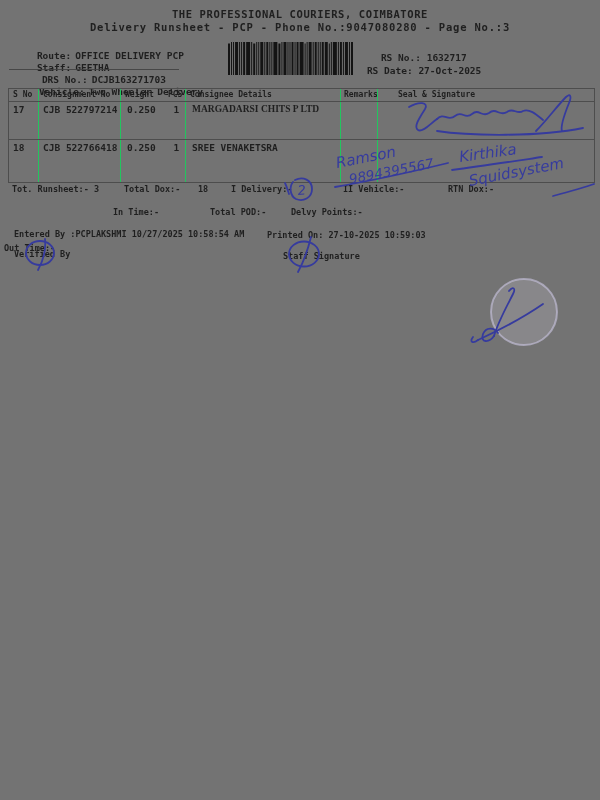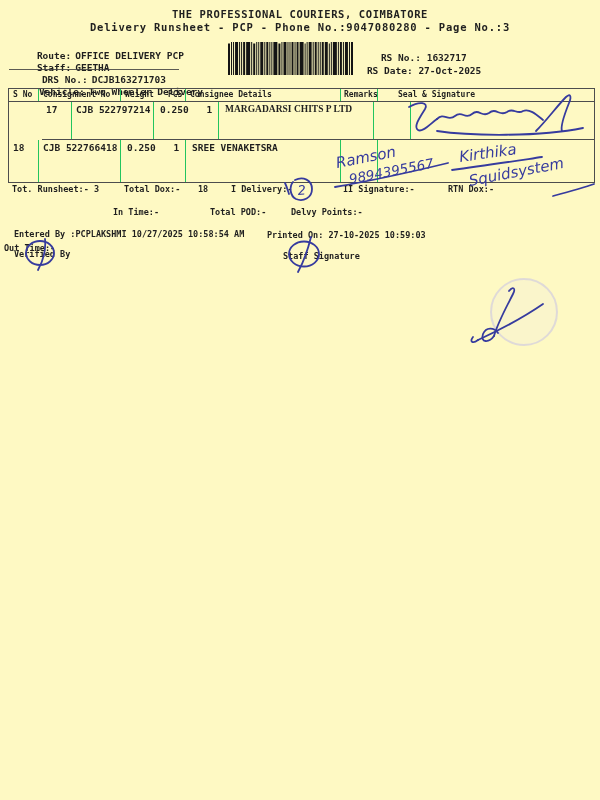--- a/index.html
+++ b/index.html
@@ -1,35 +1,35 @@
 <!DOCTYPE html>
 <html><head>
 <meta charset="utf-8">
 <style>
   html,body{margin:0;padding:0;background:#e8e8e8;}
   .page{
-    position:relative;width:600px;height:800px;background:#fef9c3;
+    position:relative;width:600px;height:800px;background:#737373;
     font-family:"DejaVu Sans Mono",monospace;color:#1f1f1f;font-weight:bold;
     overflow:hidden;margin:0 auto;
   }
   .abs{position:absolute;white-space:pre;}
   .title{top:8px;left:0;width:600px;text-align:center;font-size:10.5px;letter-spacing:.6px;}
   .subtitle{top:21px;left:0;width:600px;text-align:center;font-size:10.5px;letter-spacing:.8px;}
   .kv{font-size:9.5px;}
   .kv .lbl{margin-right:4px;}
   .strike-line{position:absolute;left:9px;top:69px;width:170px;border-top:1px solid #3f3f3f;opacity:.85;}
   .rs{font-size:9.5px;}
   
   .tbl{position:absolute;left:8px;top:88px;width:585px;border:1px solid #4d4d4d;}
   .trow{display:grid;grid-template-columns:30px 82px 65px 155px 37px 1fr;}
   .trow>div{border-right:1px solid #22c55e;padding:2px 0 0 4px;font-size:9.5px;overflow:hidden;white-space:pre;}
   .trow>div:last-child{border-right:none;}
   .thead{height:12px;border-bottom:1px solid #4d4d4d;}
   .thead>div{font-size:8px;padding-top:1px;}
-  .r1{height:37px;border-bottom:1px solid #4d4d4d;margin-left:33px;}
+  .r1{height:37px;border-bottom:1px solid #4d4d4d;}
   .r2{height:42px;}
   .wp{display:flex;}
   .wp .pcs{margin-left:14px;}
   .seal-h{padding-left:20px !important;}
   
   .sm{font-size:8.5px;}
   .ft{font-size:8.5px;}
   .overlay{position:absolute;left:0;top:0;width:600px;height:800px;pointer-events:none;}
   .hw-text{font-family:"DejaVu Sans",sans-serif;font-style:italic;font-weight:normal;}
 </style>
@@ -134,21 +134,21 @@
       <div style="padding-left:6px;">SREE VENAKETSRA</div>
       <div></div>
       <div></div>
     </div>
   </div>
 
   <span class="abs sm" style="left:12px;top:184px;">Tot. Runsheet:- 3</span>
   <span class="abs sm" style="left:124px;top:184px;">Total Dox:-</span>
   <span class="abs sm" style="left:198px;top:184px;">18</span>
   <span class="abs sm" style="left:231px;top:184px;">I Delivery:-</span>
-  <span class="abs sm" style="left:343px;top:184px;">II Signature:-</span>
+  <span class="abs sm" style="left:343px;top:184px;">II Vehicle:-</span>
   <span class="abs sm" style="left:448px;top:184px;">RTN Dox:-</span>
 
   <span class="abs sm" style="left:4px;top:207px;margin-top:36px;">Out Time:-</span>
   <span class="abs sm" style="left:113px;top:207px;">In Time:-</span>
   <span class="abs sm" style="left:210px;top:207px;">Total POD:-</span>
   <span class="abs sm" style="left:291px;top:207px;">Delvy Points:-</span>
 
   <span class="abs ft" style="left:14px;top:229px;">Entered By :PCPLAKSHMI 10/27/2025 10:58:54 AM</span>
   <span class="abs ft" style="left:267px;top:230px;">Printed On: 27-10-2025 10:59:03</span>
   <span class="abs ft" style="left:14px;top:249px;">Verified By</span>

